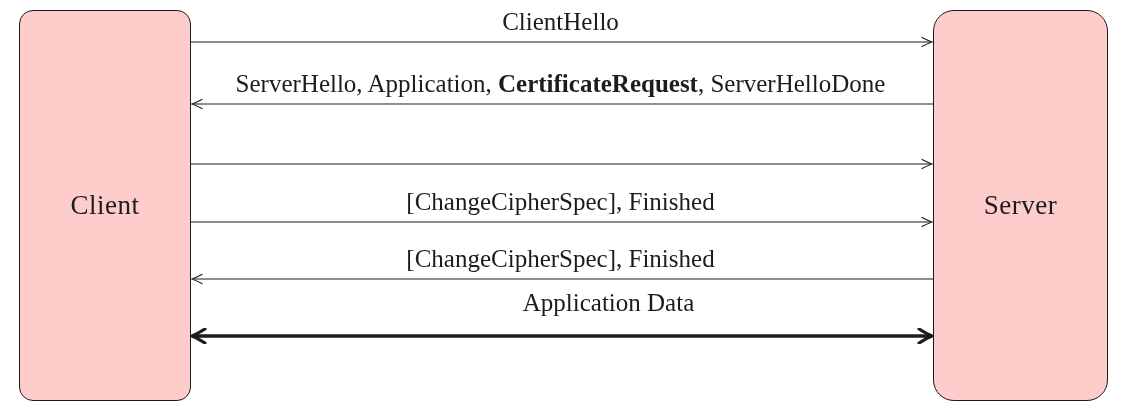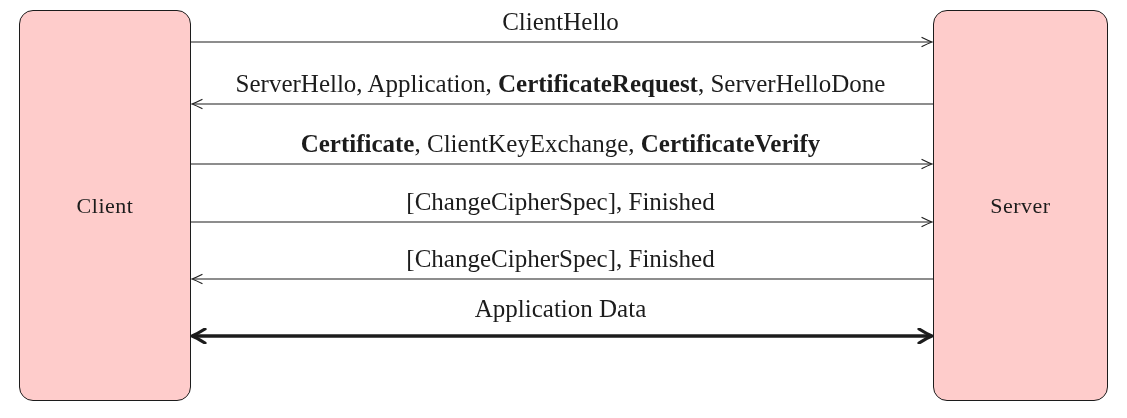--- a/index.html
+++ b/index.html
@@ -25,23 +25,23 @@
     height: 391px;
     box-sizing: border-box;
     background: var(--actor-fill, #fecccb);
     border: 1.5px solid var(--actor-border, #1c1c1c);
     border-radius: 14px;
     display: flex;
     align-items: center;
     justify-content: center;
   }
   .actor--client { left: 19px;  width: 172px; }
-  .actor--server { left: 933px; width: 175px; }
+  .actor--server { left: 933px; width: 175px; border-radius: 21px; }
   .actor-label {
-    font-size: 22px;
+    font-size: 27px;
     letter-spacing: 0.5px;
   }
   .messages {
     position: absolute;
     left: 191px;
     top: 0;
     width: 739px;
     height: 418px;
   }
   .msg-label {
@@ -80,36 +80,35 @@
       <div class="msg-label" style="top: 5px;"><span>ClientHello</span></div>
       <svg viewBox="0 0 742 16" width="742" height="16" class="msg-arrow" style="top: 34px;">
         <line x1="0" x2="740" y1="8" y2="8" stroke="#1c1c1c" stroke-width="1.2"></line>
         <path d="M 731 3.5 Q 737 6.5 741 8 Q 737 9.5 731 12.5" fill="none" stroke="#1c1c1c" stroke-width="1.2" stroke-linecap="round"></path>
       </svg>
       <div class="msg-label" style="top: 67px;"><span>ServerHello, Application, </span><span class="bold">CertificateRequest</span><span>, ServerHelloDone</span></div>
       <svg viewBox="0 0 742 16" width="742" height="16" class="msg-arrow" style="top: 96px;">
         <line x1="2" x2="742" y1="8" y2="8" stroke="#1c1c1c" stroke-width="1.2"></line>
         <path d="M 11 3.5 Q 5 6.5 1 8 Q 5 9.5 11 12.5" fill="none" stroke="#1c1c1c" stroke-width="1.2" stroke-linecap="round"></path>
       </svg>
-      <div class="msg-label" style="top: 127px;"><span class="bold">Certificate</span><span>, ClientKeyExchange, </span><span class="bold">CertificateVerify</span></div>
       <svg viewBox="0 0 742 16" width="742" height="16" class="msg-arrow" style="top: 156px;">
         <line x1="0" x2="740" y1="8" y2="8" stroke="#1c1c1c" stroke-width="1.2"></line>
         <path d="M 731 3.5 Q 737 6.5 741 8 Q 737 9.5 731 12.5" fill="none" stroke="#1c1c1c" stroke-width="1.2" stroke-linecap="round"></path>
       </svg>
       <div class="msg-label" style="top: 185px;"><span>[ChangeCipherSpec], Finished</span></div>
       <svg viewBox="0 0 742 16" width="742" height="16" class="msg-arrow" style="top: 214px;">
         <line x1="0" x2="740" y1="8" y2="8" stroke="#1c1c1c" stroke-width="1.2"></line>
         <path d="M 731 3.5 Q 737 6.5 741 8 Q 737 9.5 731 12.5" fill="none" stroke="#1c1c1c" stroke-width="1.2" stroke-linecap="round"></path>
       </svg>
       <div class="msg-label" style="top: 242px;"><span>[ChangeCipherSpec], Finished</span></div>
       <svg viewBox="0 0 742 16" width="742" height="16" class="msg-arrow" style="top: 271px;">
         <line x1="2" x2="742" y1="8" y2="8" stroke="#1c1c1c" stroke-width="1.2"></line>
         <path d="M 11 3.5 Q 5 6.5 1 8 Q 5 9.5 11 12.5" fill="none" stroke="#1c1c1c" stroke-width="1.2" stroke-linecap="round"></path>
       </svg>
-      <div class="msg-label" style="top: 292px;"><span>Application Data</span></div>
+      <div class="msg-label" style="top: 286px; padding-left: 48px;"><span>Application Data</span></div>
       <svg viewBox="0 0 742 16" width="742" height="16" class="msg-arrow" style="top: 328px;">
         <line x1="2" x2="740" y1="8" y2="8" stroke="#1c1c1c" stroke-width="3.4"></line>
         <path d="M 728 1 Q 737 6.5 741 8 Q 737 9.5 728 15" fill="none" stroke="#1c1c1c" stroke-width="3.2" stroke-linecap="round"></path>
         <path d="M 14 1 Q 5 6.5 1 8 Q 5 9.5 14 15" fill="none" stroke="#1c1c1c" stroke-width="3.2" stroke-linecap="round"></path>
       </svg>
     </div>
 
 </div>
 
 </body></html>

